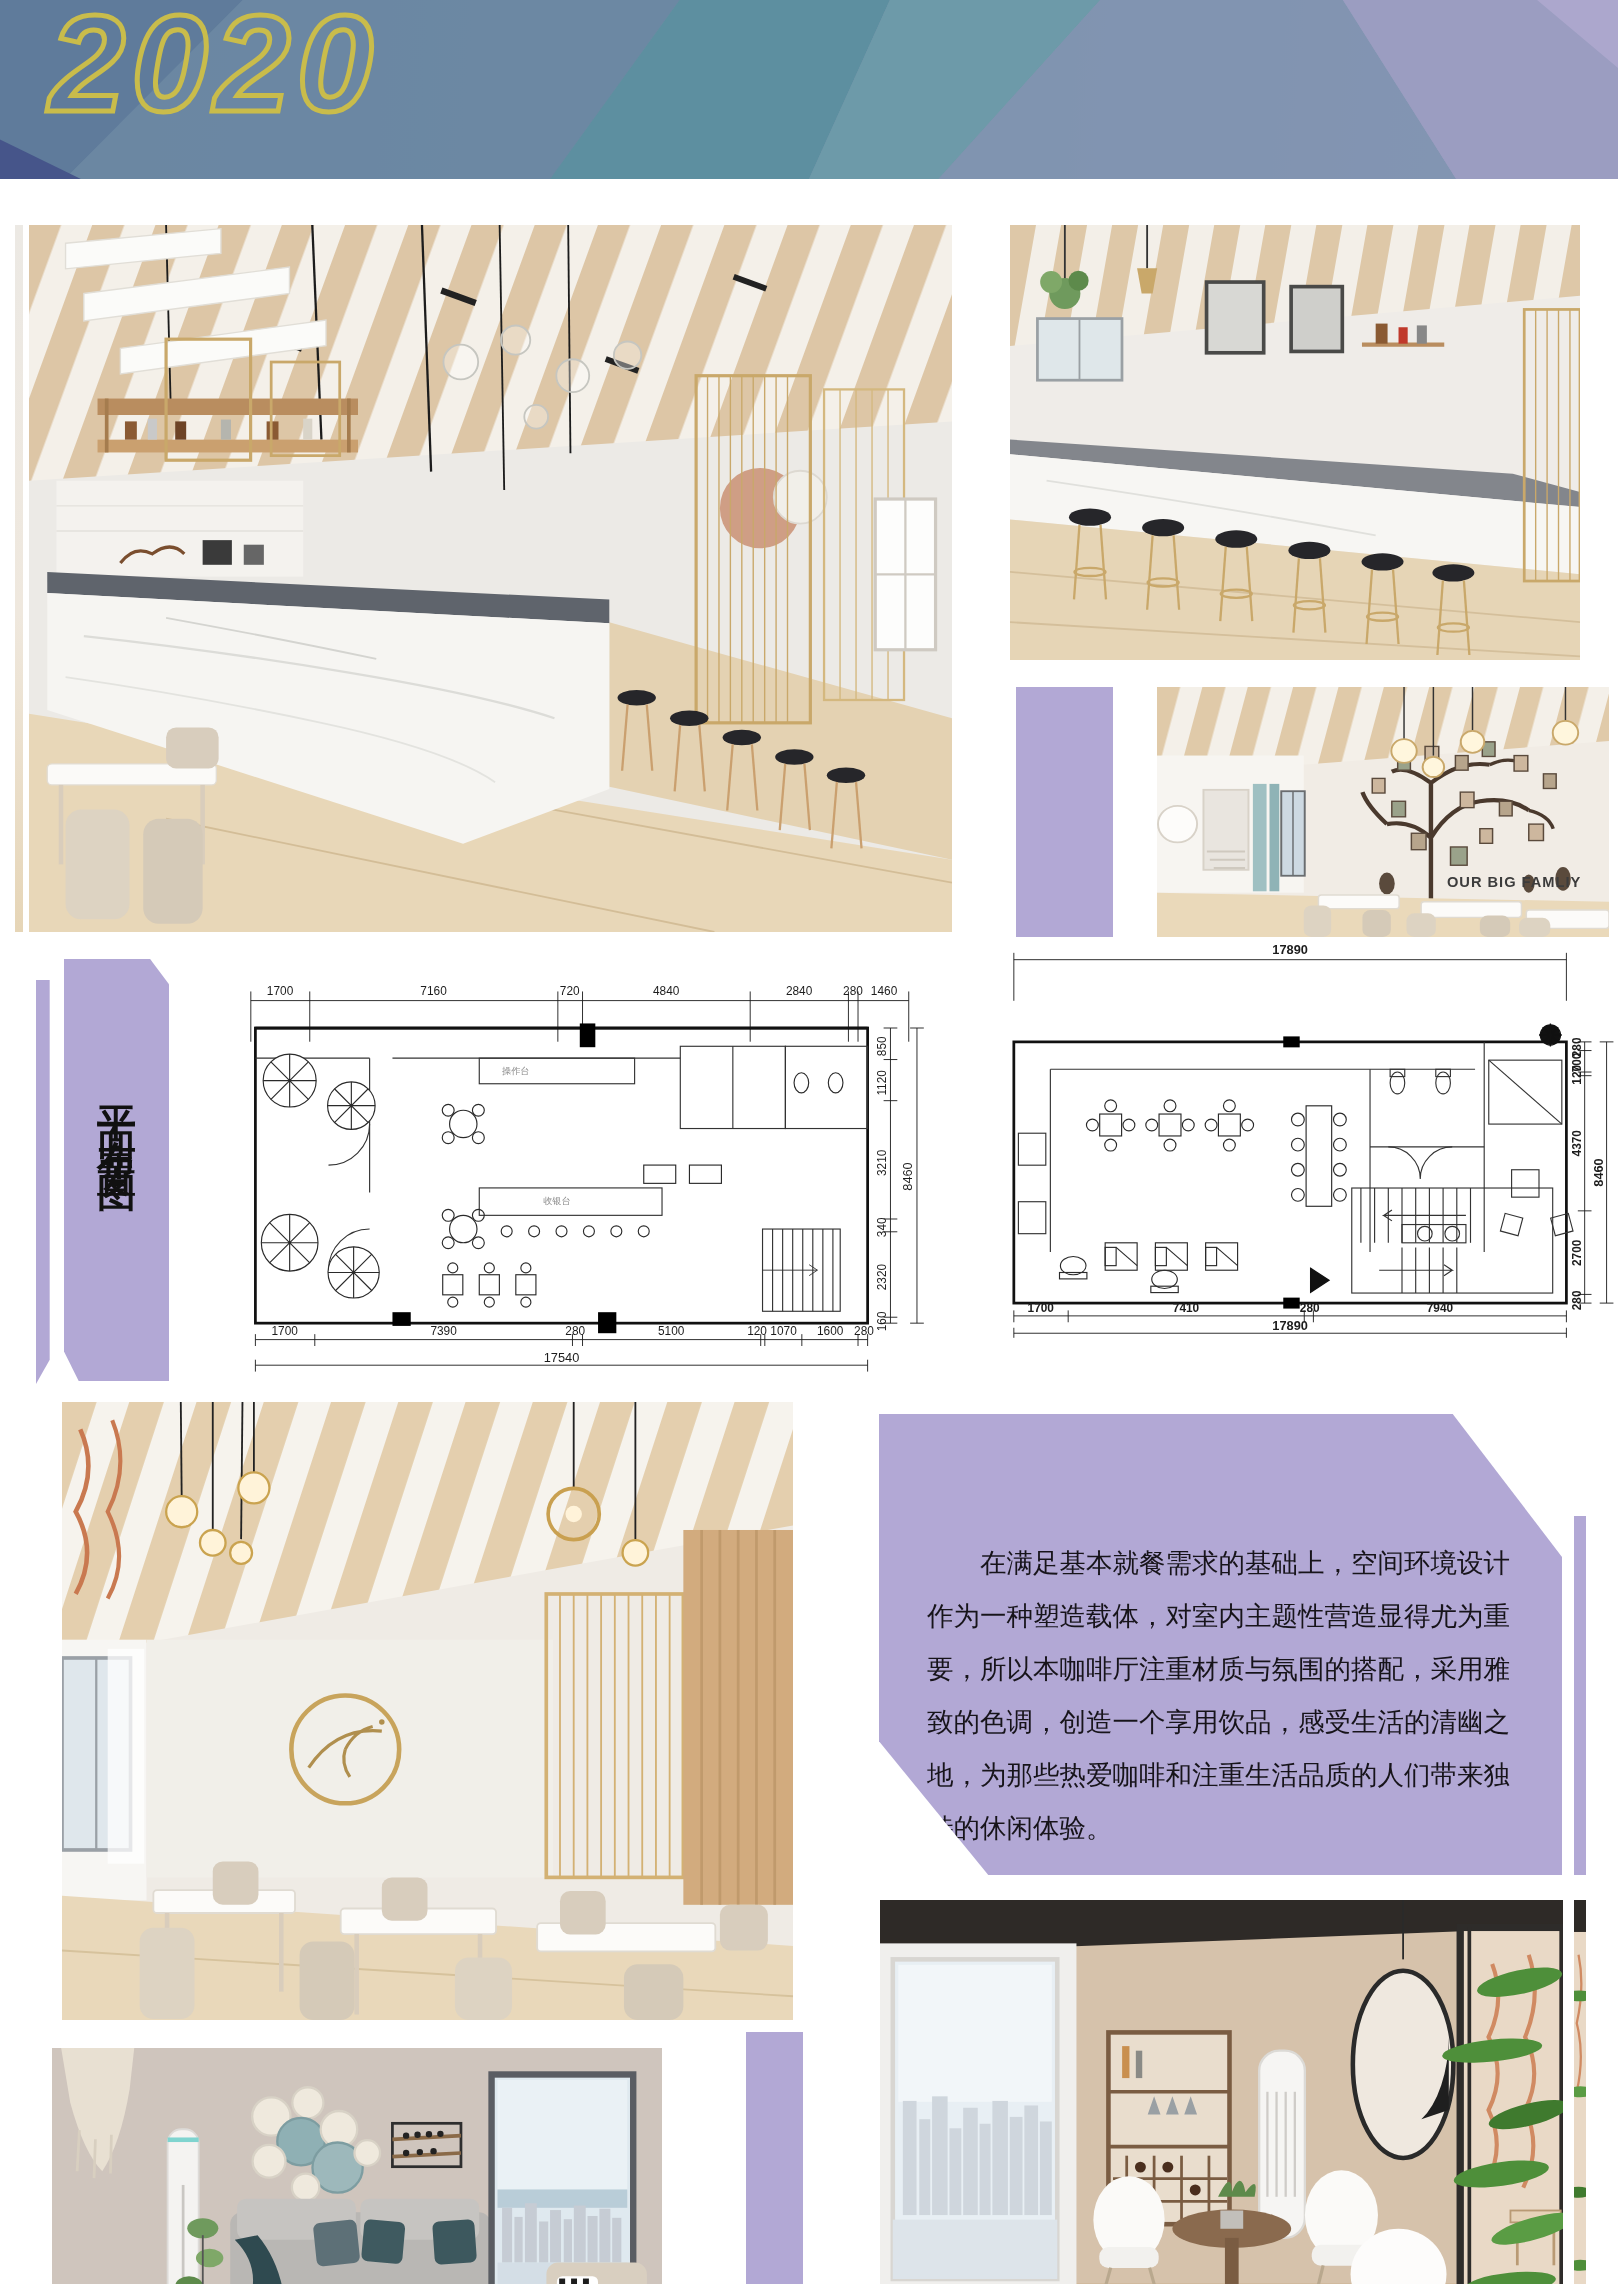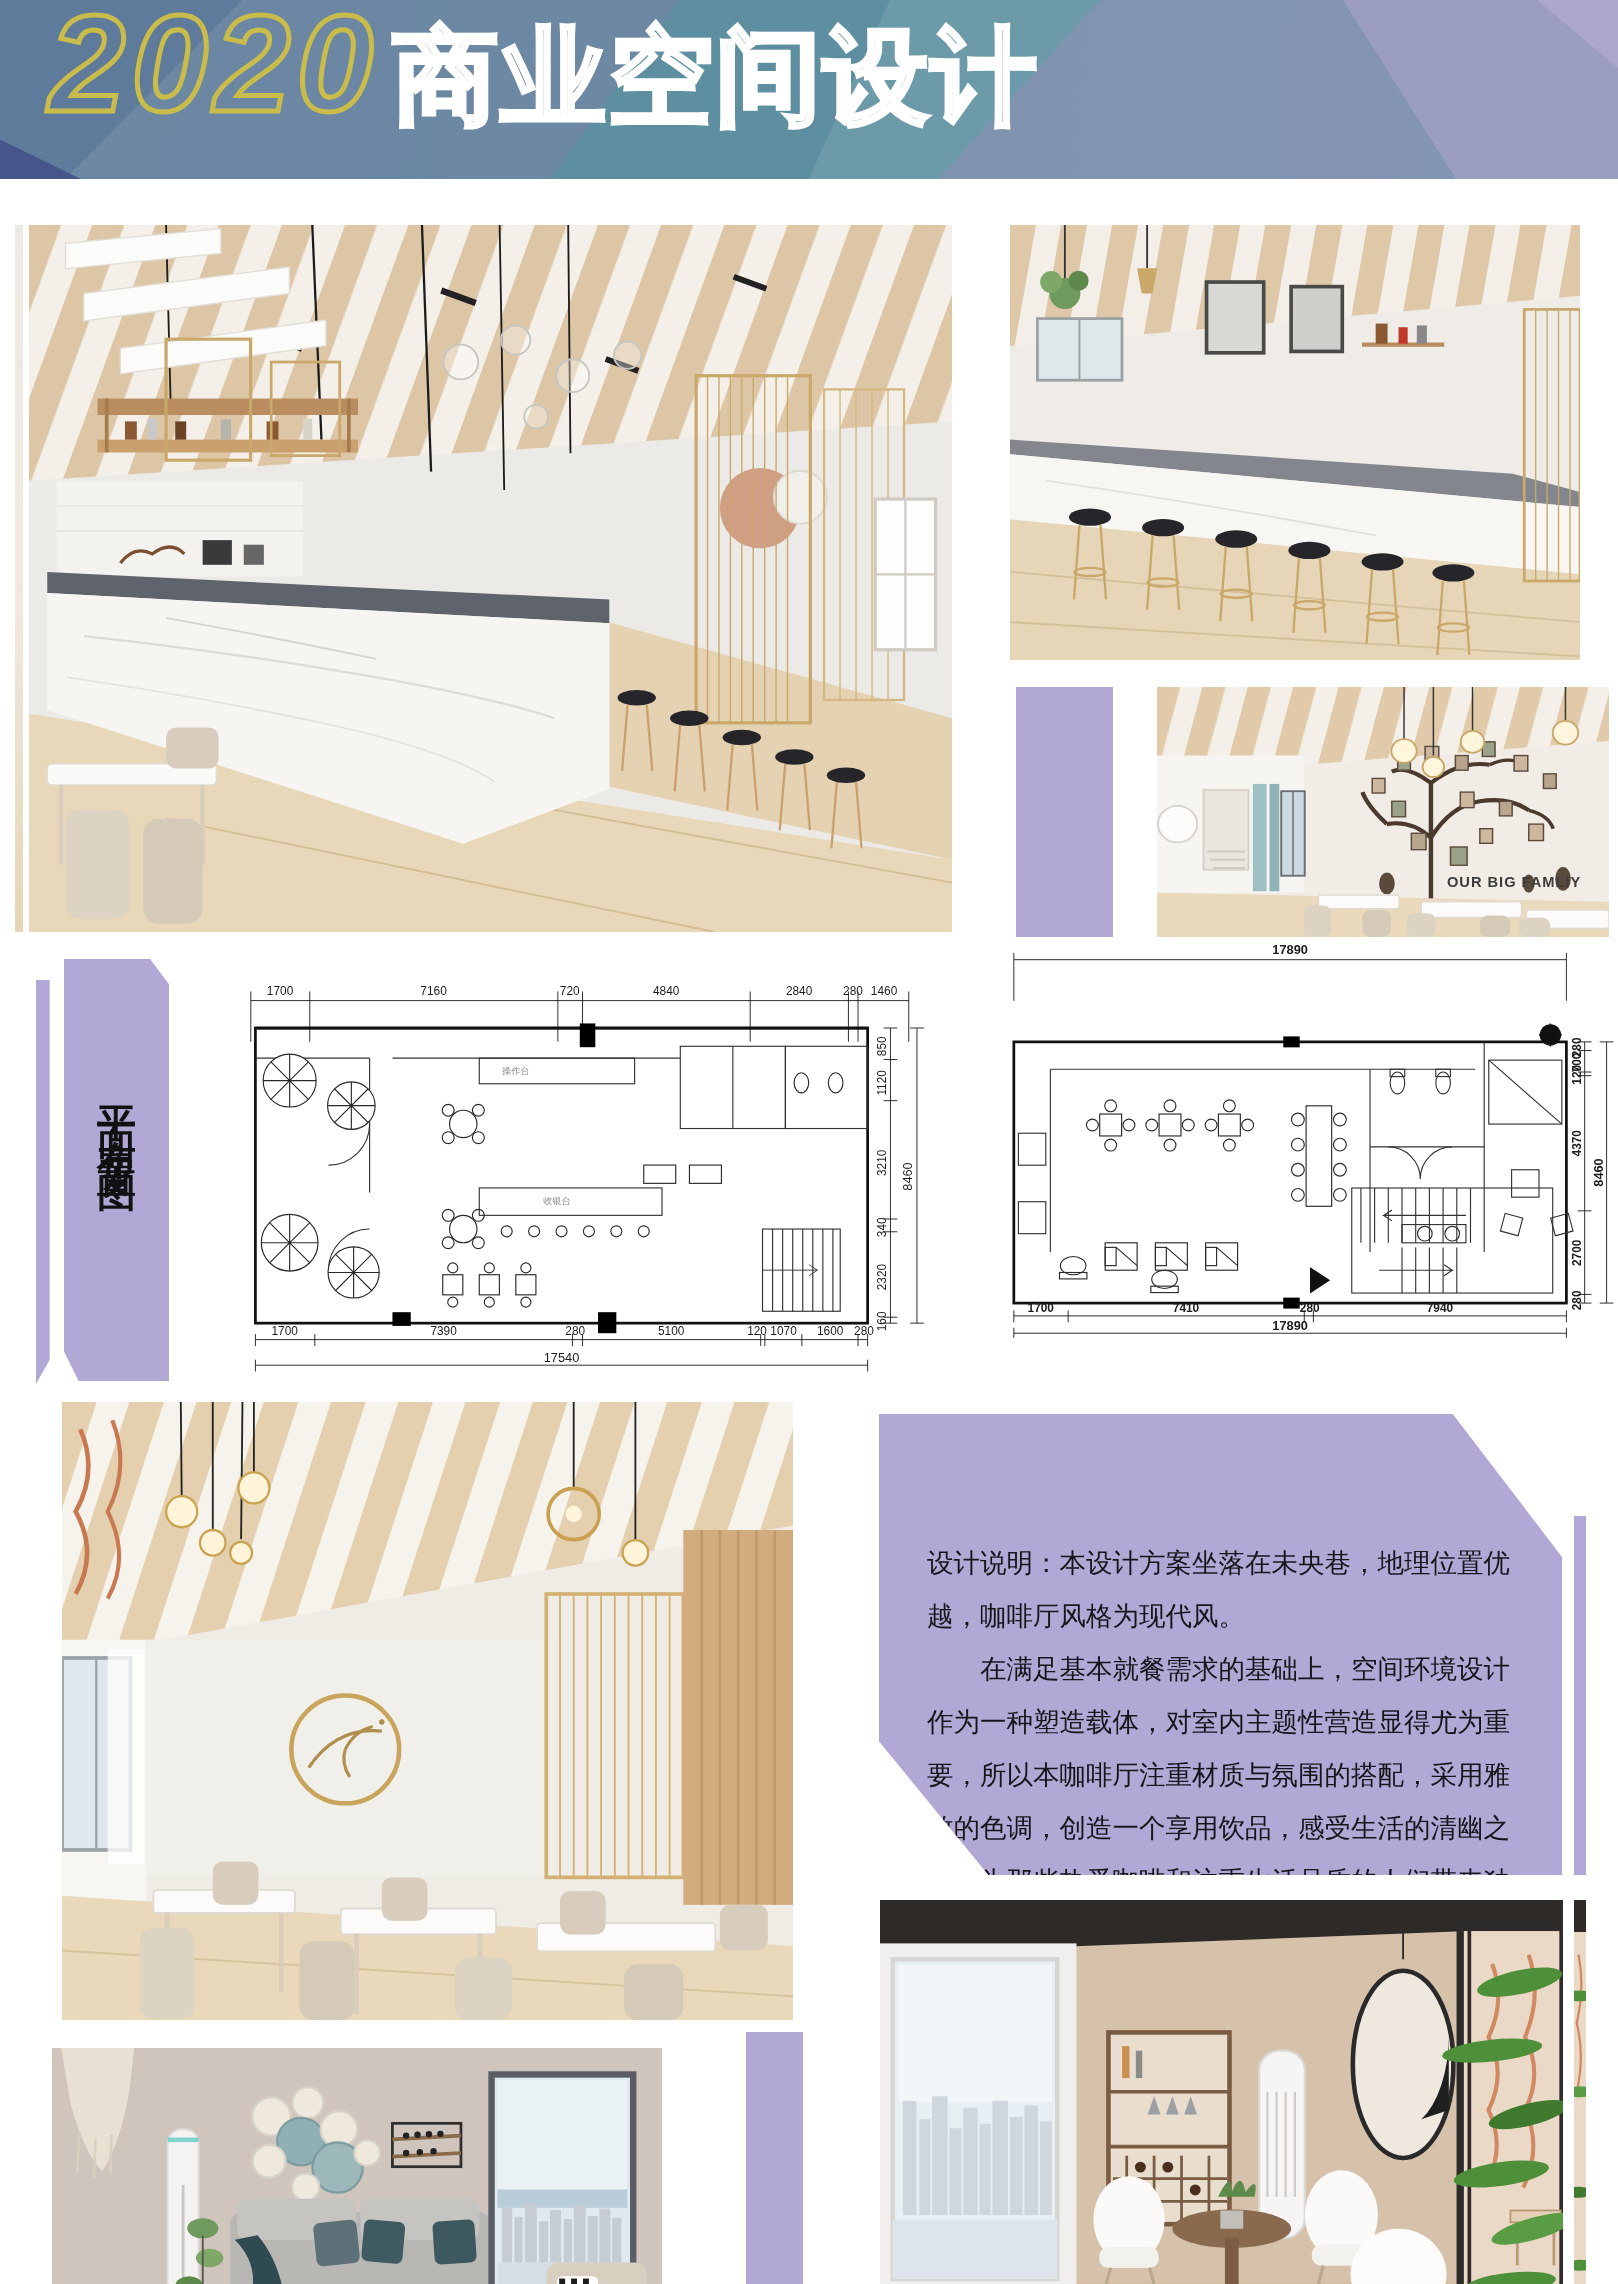--- a/index.html
+++ b/index.html
@@ -65,21 +65,20 @@
 <div class="header">
   <div class="tri t2"></div>
   <div class="tri t3"></div>
   <div class="tri t4"></div>
   <div class="tri t5"></div>
   <div class="tri t6"></div>
   <div class="tri t7"></div>
   <div class="tri t8"></div>
   <div class="tri t1"></div>
   <div class="year">2020</div>
-  <div class="title-cn">商业空间设计</div>
 </div>
 
 <div class="photo" style="left:15px;top:225px;width:8.2px;height:707px;background:linear-gradient(#ece9e4 0%,#efe8de 55%,#e6d5b6 100%);"></div>
 
 <div class="photo" style="left:29px;top:225px;width:923px;height:707px;">
 <svg viewBox="0 0 2020 1548" preserveAspectRatio="none">
   <defs>
     <pattern id="slat1" width="130" height="130" patternUnits="userSpaceOnUse" patternTransform="rotate(20)">
       <rect width="130" height="130" fill="#f4f0e9"></rect>
           <rect width="66" height="130" fill="#ddc6a6"></rect>
@@ -681,21 +680,20 @@
     <rect x="860" y="1215" width="125" height="137" rx="30" fill="#ddd3c2"></rect>
     <rect x="1090" y="1070" width="100" height="95" rx="22" fill="#d8cdbd"></rect>
     <rect x="1230" y="1230" width="130" height="122" rx="30" fill="#d5cab8"></rect>
     <rect x="1440" y="1100" width="105" height="100" rx="22" fill="#d8cdbd"></rect>
   </g>
 </svg>
 </div>
 
 <div class="desc-block">
   <div class="desc-text">
-    <p>设计说明：本设计方案坐落在未央巷，地理位置优越，咖啡厅风格为现代风。</p>
     <p class="indent">在满足基本就餐需求的基础上，空间环境设计作为一种塑造载体，对室内主题性营造显得尤为重要，所以本咖啡厅注重材质与氛围的搭配，采用雅致的色调，创造一个享用饮品，感受生活的清幽之地，为那些热爱咖啡和注重生活品质的人们带来独特的休闲体验。</p>
   </div>
 </div>
 <div class="desc-strip"></div>
 
 <div class="photo" style="left:52px;top:2048px;width:610px;height:273px;">
 <svg viewBox="0 0 1335 598" preserveAspectRatio="none">
   <rect width="1335" height="598" fill="#cfc5bd"></rect>
   <rect x="0" y="540" width="1335" height="58" fill="#e8dcc8"></rect>
   <path d="M20,0 L180,0 L170,90 q-20,120 -60,180 q-40,-40 -70,-150 Z" fill="#e8e0d2"></path>

